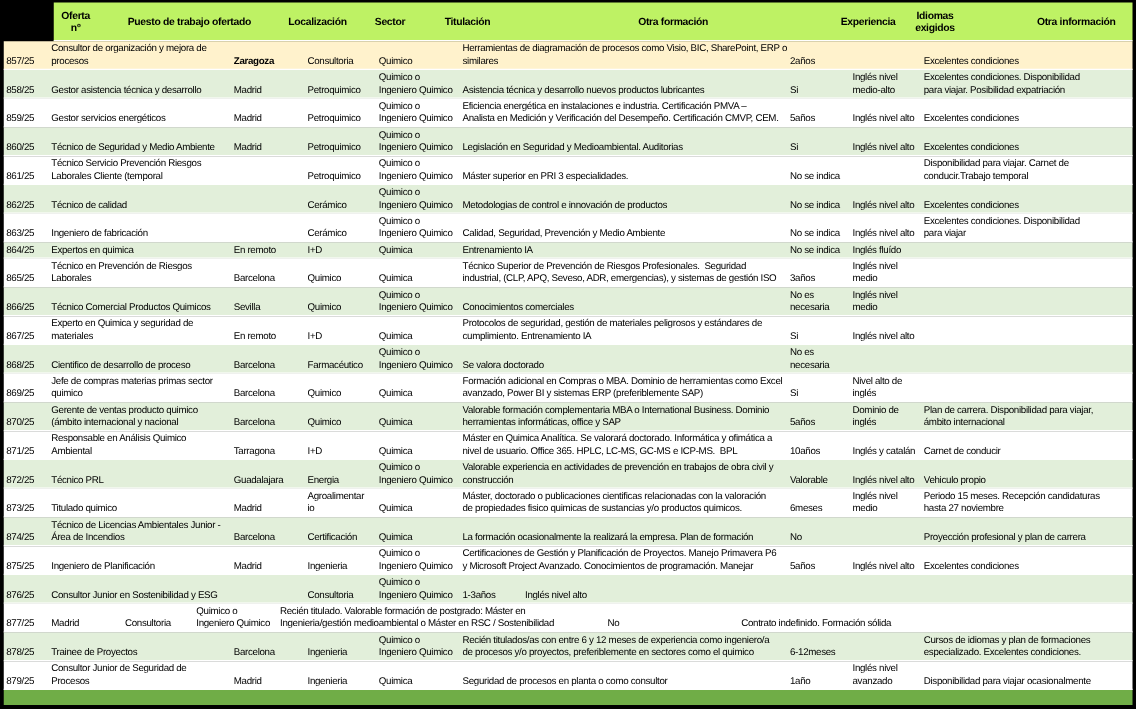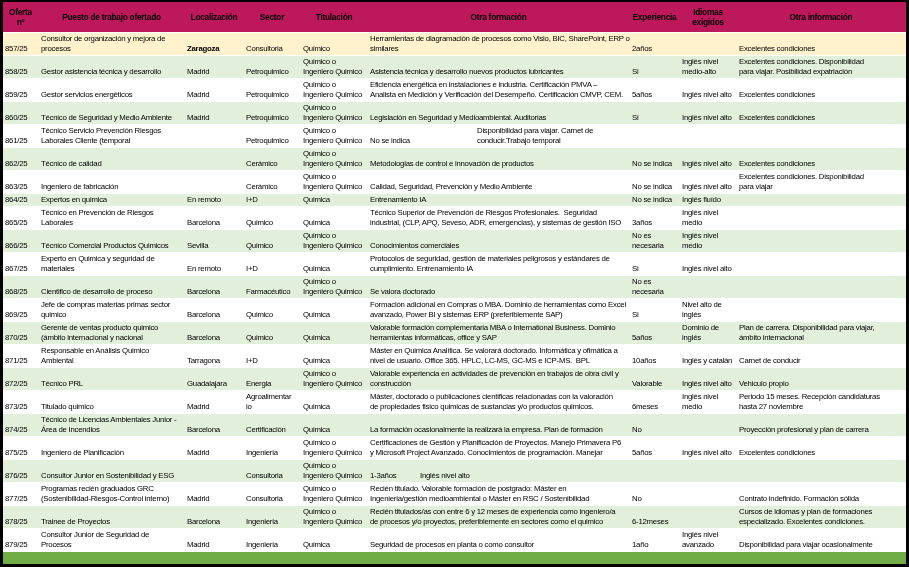--- a/index.html
+++ b/index.html
@@ -34,21 +34,21 @@
   .c5{width:262px;}
   .c6{width:50px;}
   .c7{width:57px;}
   .c8{width:169px;}
   .footer-bar{height:12px;background:#70AD47;}
 </style>
 </head>
 <body style="background: rgb(0, 0, 0);">
 
 <div class="sheet">
-  <div class="header-row" style="background: #be185d;">
+  <div class="header-row" style="background: #bef264; margin-left: 40px;">
       <div class="cell c0"><span>Oferta nº</span></div>
       <div class="cell c1"><span>Puesto de trabajo ofertado</span></div>
       <div class="cell c2"><span>Localización</span></div>
       <div class="cell c3"><span>Sector</span></div>
       <div class="cell c4"><span>Titulación</span></div>
       <div class="cell c5"><span>Otra formación</span></div>
       <div class="cell c6"><span>Experiencia</span></div>
       <div class="cell c7"><span>Idiomas
 exigidos</span></div>
       <div class="cell c8"><span>Otra información</span></div>
@@ -107,20 +107,21 @@
         <div class="cell c8">Excelentes condiciones</div>
       </div>
       <div class="row white">
         <div class="cell c0">861/25</div>
         <div class="cell c1">Técnico Servicio Prevención Riesgos
 Laborales Cliente (temporal</div>
         <div class="cell c2"></div>
         <div class="cell c3">Petroquimico</div>
         <div class="cell c4">Quimico o
 Ingeniero Quimico</div>
+        <div class="cell c5">Máster superior en PRI 3 especialidades.</div>
         <div class="cell c6">No se indica</div>
         <div class="cell c7"></div>
         <div class="cell c8">Disponibilidad para viajar. Carnet de
 conducir.Trabajo temporal</div>
       </div>
       <div class="row green">
         <div class="cell c0">862/25</div>
         <div class="cell c1">Técnico de calidad</div>
         <div class="cell c2"></div>
         <div class="cell c3">Cerámico</div>
@@ -309,22 +310,20 @@
         <div class="cell c2"></div>
         <div class="cell c3">Consultoria</div>
         <div class="cell c4">Quimico o
 Ingeniero Quimico</div>
         <div class="cell c6">1-3años</div>
         <div class="cell c7">Inglés nivel alto</div>
         <div class="cell c8"></div>
       </div>
       <div class="row white">
         <div class="cell c0">877/25</div>
-        <div class="cell c1">Programas recién graduados GRC
-(Sostenibilidad-Riesgos-Control interno)</div>
         <div class="cell c2">Madrid</div>
         <div class="cell c3">Consultoria</div>
         <div class="cell c4">Quimico o
 Ingeniero Quimico</div>
         <div class="cell c5">Recién titulado. Valorable formación de postgrado: Máster en
 Ingenieria/gestión medioambiental o Máster en RSC / Sostenibilidad</div>
         <div class="cell c6">No</div>
         <div class="cell c7"></div>
         <div class="cell c8">Contrato indefinido. Formación sólida</div>
       </div>

